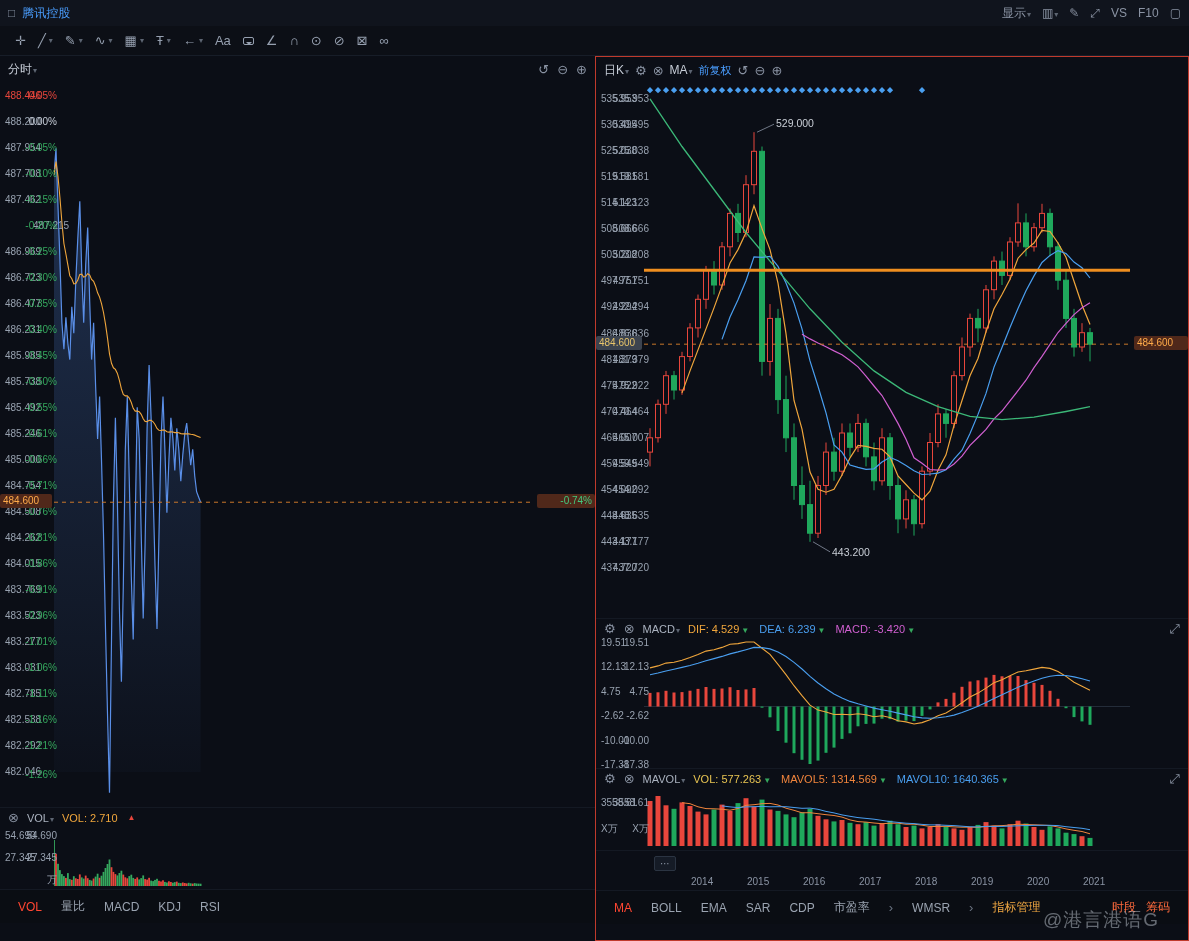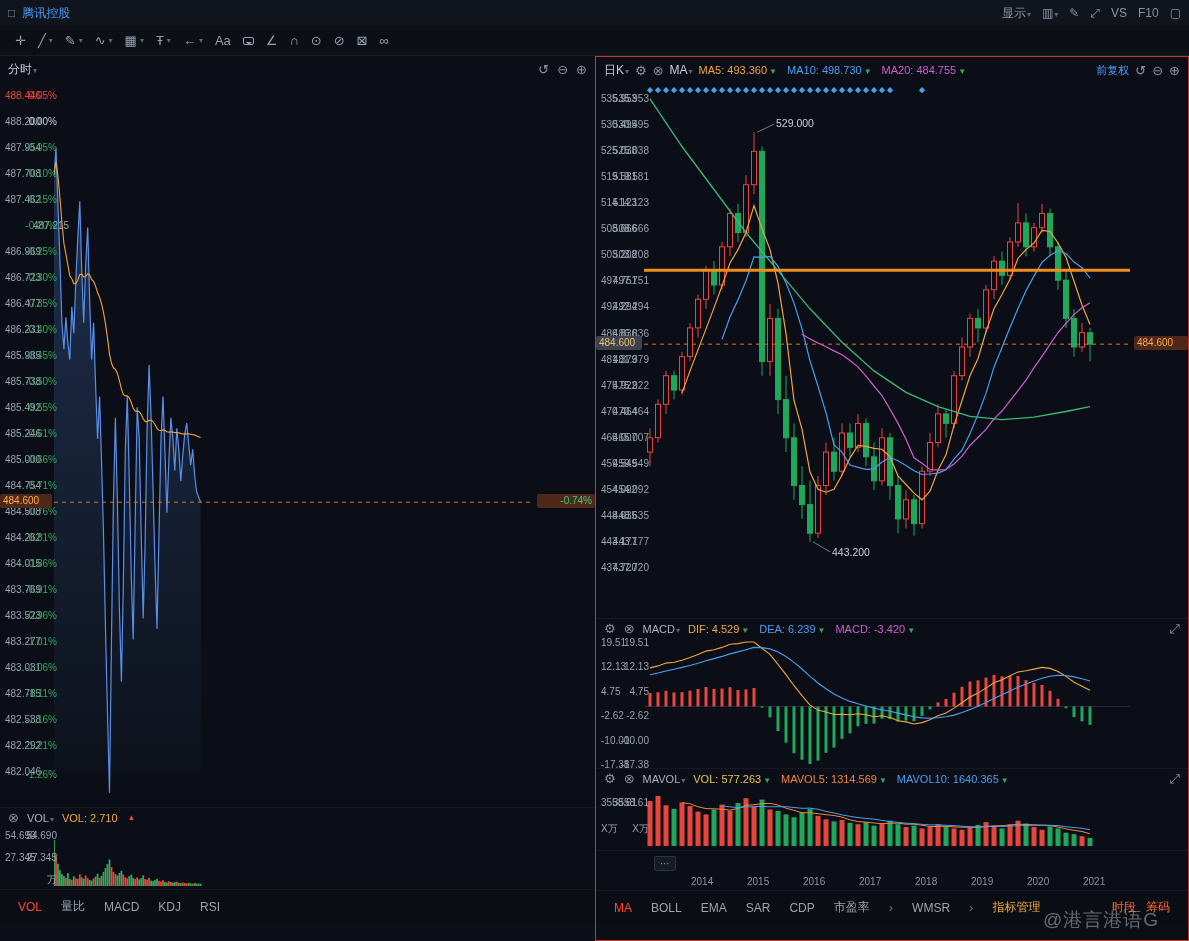--- a/index.html
+++ b/index.html
@@ -323,25 +323,20 @@
           <span class="tab">RSI</span>
         </div>
     </div>
 
     <div class="right-panel">
       <div class="panel-header">
         <span><span>日K</span><span class="caret">▾</span></span>
         <span class="hicon">⚙</span>
         <span class="hicon">⊗</span>
         <span><span>MA</span><span class="caret">▾</span></span>
-        <div id="ma-items" style="display:flex;gap:10px;overflow:hidden;flex:1;">
-            <span class="hdr-item" style="color: rgb(240, 166, 60);">MA5: 493.360<span class="tri-dn">▼</span></span>
-            <span class="hdr-item" style="color: rgb(74, 159, 240);">MA10: 498.730<span class="tri-dn">▼</span></span>
-            <span class="hdr-item" style="color: rgb(208, 95, 208);">MA20: 484.755<span class="tri-dn">▼</span></span>
-          </div>
         <span class="adjust">前复权</span>
         <span class="hicon">↺</span>
         <span class="hicon">⊖</span>
         <span class="hicon">⊕</span>
       </div>
 
       <div class="chart-row" id="kline-row" style="height:535px;">
         <div class="acol l" id="kl-left" style="width:48px;">
             <span class="lab normal" style="top: 9px;">535.953</span>
             <span class="lab normal" style="top: 35.06px;">530.495</span>

